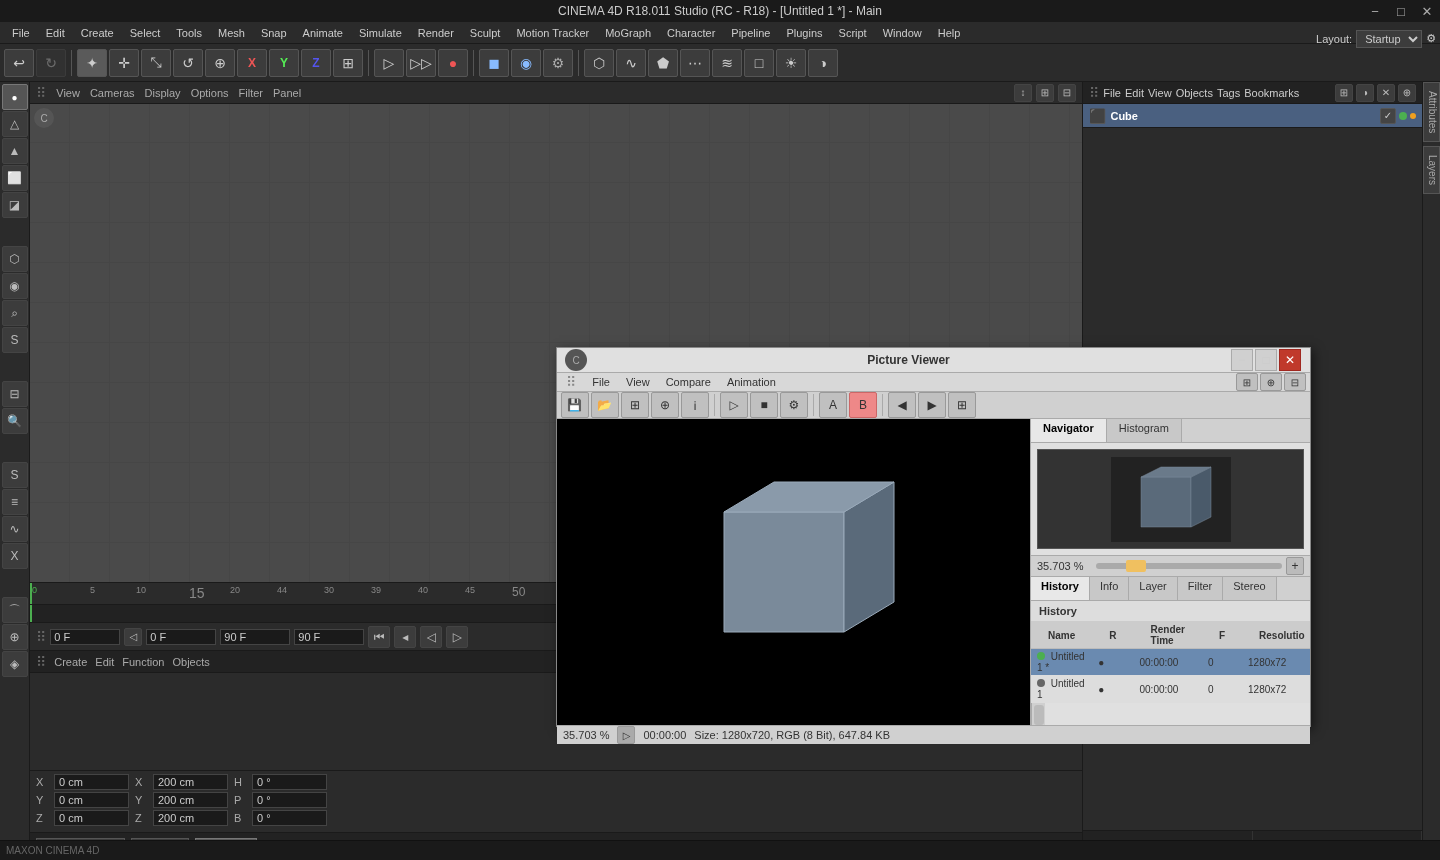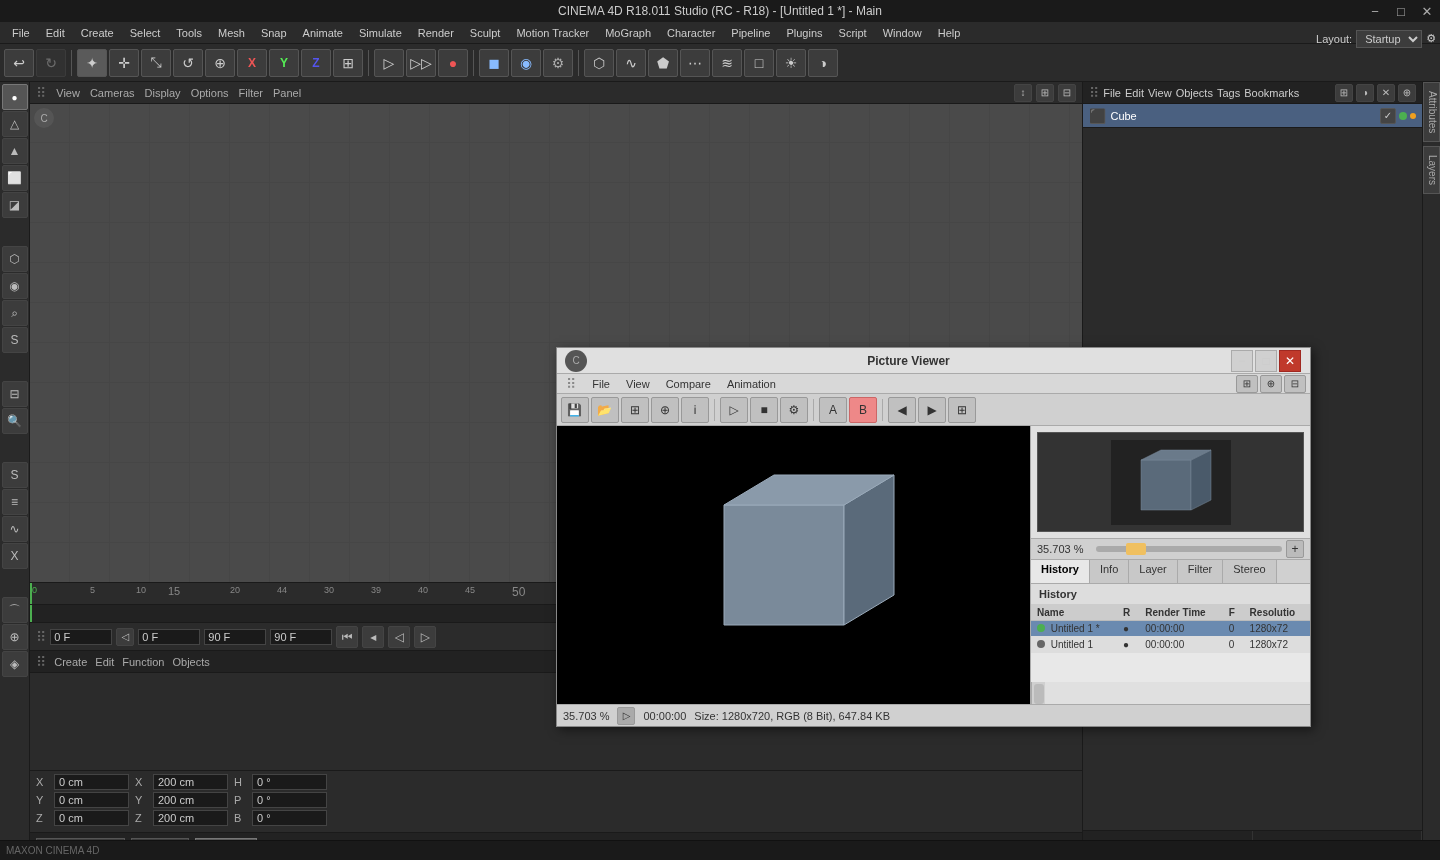--- a/index.html
+++ b/index.html
@@ -27,21 +27,21 @@
     
     #left-toolbar { width: 30px; background: #2b2b2b; display: flex; flex-direction: column; align-items: center; padding: 2px; gap: 1px; border-right: 1px solid #1a1a1a; }
     .lt-btn { width: 26px; height: 26px; background: #3c3c3c; border: 1px solid #444; display: flex; align-items: center; justify-content: center; cursor: pointer; color: #bbb; font-size: 12px; border-radius: 2px; }
 
     
     #viewport-area { flex: 1; display: flex; flex-direction: column; }
     #viewport-header { height: 22px; background: #2b2b2b; display: flex; align-items: center; padding: 0 6px; gap: 10px; border-bottom: 1px solid #1a1a1a; }
     #viewport-header span { color: #aaa; cursor: pointer; font-size: 11px; }
     #viewport-canvas { flex: 1; background: #4a4a4a; position: relative; }
     #timeline-controls { height: 28px; background: #2b2b2b; display: flex; align-items: center; padding: 0 6px; gap: 4px; border-top: 1px solid #1a1a1a; }
-    .time-input { background: #1a1a1a; border: 1px solid #444; color: #ccc; width: 62px; padding: 1px 3px; font-size: 11px; }
+    .time-input { background: #1a1a1a; border: 1px solid #444; color: #ccc; width: 70px; padding: 1px 3px; font-size: 11px; }
 
     
     #material-footer { height: 120px; background: #2b2b2b; border-top: 1px solid #1a1a1a; display: flex; flex-direction: column; }
     #material-header { height: 22px; background: #222; display: flex; align-items: center; padding: 0 6px; gap: 8px; border-bottom: 1px solid #1a1a1a; }
     #material-header span { color: #aaa; cursor: pointer; font-size: 11px; }
     #material-content { flex: 1; background: #2b2b2b; }
 
     
     #coords-bar { height: 90px; background: #2b2b2b; border-top: 1px solid #1a1a1a; display: flex; flex-direction: column; }
     #coords-rows { flex: 1; display: flex; flex-direction: column; padding: 3px 6px; gap: 2px; }
@@ -76,21 +76,21 @@
     #pv-zoom-bar { height: 22px; display: flex; align-items: center; padding: 0 6px; gap: 4px; background: #d0d0d0; border-top: 1px solid #aaa; border-bottom: 1px solid #aaa; }
     .pv-zoom-text { font-size: 11px; color: #333; width: 55px; }
     .pv-zoom-slider { flex: 1; height: 6px; background: #aaa; border-radius: 3px; position: relative; }
     .pv-zoom-handle { width: 20px; height: 12px; background: #f0c060; position: absolute; top: -3px; left: 30px; border-radius: 2px; cursor: pointer; }
     #pv-hist-tabs { height: 24px; display: flex; border-bottom: 1px solid #aaa; background: #d0d0d0; }
     .pv-hist-tab { padding: 3px 10px; cursor: pointer; font-size: 11px; color: #333; border-right: 1px solid #aaa; background: #c8c8c8; }
     .pv-hist-tab.active { background: #e8e8e8; font-weight: bold; color: #000; }
     #pv-history-content { flex: 1; background: #e8e8e8; overflow-y: auto; }
     #pv-history-title { padding: 4px 8px; font-size: 11px; color: #333; font-weight: bold; background: #ddd; border-bottom: 1px solid #ccc; }
     #pv-history-table { width: 100%; border-collapse: collapse; }
-    #pv-history-table th { background: #ccc; padding: 2px 6px; font-size: 10px; color: #333; text-align: left; border-bottom: 1px solid #bbb; }
+    #pv-history-table th { background: #ccc; padding: 2px 17px; font-size: 10px; color: #333; text-align: left; border-bottom: 1px solid #bbb; }
     #pv-history-table td { padding: 2px 6px; font-size: 10px; color: #333; border-bottom: 1px solid #ddd; }
     .pv-hist-row.active-row { background: #6a8ab0; color: #fff; }
     .pv-hist-row.active-row td { color: #fff; }
     #pv-status { height: 22px; background: #d0d0d0; display: flex; align-items: center; padding: 0 6px; gap: 8px; border-top: 1px solid #aaa; font-size: 11px; color: #333; }
     #pv-scrollbar { width: 14px; background: #d0d0d0; border-left: 1px solid #aaa; display: flex; flex-direction: column; align-items: center; }
 
     
     .vtab { writing-mode: vertical-lr; text-orientation: mixed; background: #3c3c3c; border: 1px solid #555; padding: 8px 3px; cursor: pointer; color: #aaa; font-size: 10px; }
 
     .green-dot { width: 8px; height: 8px; background: #4caf50; border-radius: 50%; display: inline-block; }
@@ -222,21 +222,21 @@
         <div style="position:absolute; top:4px; left:4px; width:20px; height:20px; background:#555; border-radius:50%; display:flex; align-items:center; justify-content:center; font-size:10px; color:#aaa;">C</div>
       </div>
     </div>
 
     <div style="height:22px; background:#2b2b2b; border-top:1px solid #1a1a1a; position:relative; overflow:hidden;">
 
       <div style="position:absolute; left:0; top:0; width:2px; height:100%; background:#4caf50;"></div>
       <span style="position:absolute; left:2px; top:2px; font-size:9px; color:#4caf50;">0</span>
       <span style="position:absolute; left:60px; top:2px; font-size:9px; color:#888;">5</span>
       <span style="position:absolute; left:106px; top:2px; font-size:9px; color:#888;">10</span>
-      <span style="position:absolute; left:138px; top:2px; font-size:11px; color:#888;">15</span>
+      <span style="position:absolute; left:159px; top:2px; font-size:14px; color:#888;">15</span>
       <span style="position:absolute; left:200px; top:2px; font-size:9px; color:#888;">20</span>
       <span style="position:absolute; left:247px; top:2px; font-size:9px; color:#888;">44</span>
       <span style="position:absolute; left:294px; top:2px; font-size:9px; color:#888;">30</span>
       <span style="position:absolute; left:341px; top:2px; font-size:9px; color:#888;">39</span>
       <span style="position:absolute; left:388px; top:2px; font-size:9px; color:#888;">40</span>
       <span style="position:absolute; left:435px; top:2px; font-size:9px; color:#888;">45</span>
       <span style="position:absolute; left:482px; top:2px; font-size:12px; color:#888;">50</span>
       <span style="position:absolute; left:529px; top:2px; font-size:9px; color:#888;">55</span>
     </div>
     <div style="height:18px; background:#222; border-top:1px solid #1a1a1a;">
@@ -324,21 +324,21 @@
       <div style="margin-left:auto; display:flex; gap:3px;">
         <div class="lt-btn" style="width:18px; height:18px; font-size:10px;">⊞</div>
         <div class="lt-btn" style="width:18px; height:18px; font-size:10px;">◑</div>
         <div class="lt-btn" style="width:18px; height:18px; font-size:10px;">✕</div>
         <div class="lt-btn" style="width:18px; height:18px; font-size:10px;">⊕</div>
       </div>
     </div>
 
     <div id="object-row" style="background:#4a6080;">
       <span style="color:#88aaff; font-size:14px;">⬛</span>
-      <span style="color:#fff; font-weight:normal;">Cube</span>
+      <span style="color:#fff; font-weight:bold;">Cube</span>
       <div style="margin-left:auto; display:flex; gap:3px; align-items:center;">
         <div class="lt-btn" style="width:16px; height:16px; font-size:10px; background:#444; border-color:#555; color:#ccc;">✓</div>
         <span class="green-dot"></span>
         <span class="orange-dot"></span>
       </div>
     </div>
     <div id="right-content" style="flex:1;"></div>
 
     <div style="display:flex; height:30px; border-top:1px solid #1a1a1a;">
       <div style="flex:1; background:#222; display:flex; align-items:center; justify-content:center; cursor:pointer; font-size:10px; color:#888; border-right:1px solid #333;">Objects</div>
@@ -404,20 +404,24 @@
       <svg width="300" height="240" viewBox="0 0 300 240">
 
         <polygon points="80,60 200,60 200,180 80,180" fill="#7a8a9a" stroke="#9aaaba" stroke-width="1"></polygon>
         <polygon points="200,60 250,30 250,150 200,180" fill="#5a6a7a" stroke="#9aaaba" stroke-width="1"></polygon>
         <polygon points="80,60 130,30 250,30 200,60" fill="#8a9aaa" stroke="#9aaaba" stroke-width="1"></polygon>
       </svg>
     </div>
 
     <div id="pv-right">
 
+      <div id="pv-nav-tabs">
+        <div class="pv-tab active">Navigator</div>
+        <div class="pv-tab">Histogram</div>
+      </div>
 
       <div id="pv-navigator">
         <svg width="120" height="85" viewBox="0 0 120 85">
           <rect width="120" height="85" fill="#222"></rect>
           <polygon points="30,20 80,20 80,70 30,70" fill="#5a6a7a" stroke="#7a8a9a" stroke-width="0.5"></polygon>
           <polygon points="80,20 100,10 100,60 80,70" fill="#4a5a6a" stroke="#7a8a9a" stroke-width="0.5"></polygon>
           <polygon points="30,20 50,10 100,10 80,20" fill="#6a7a8a" stroke="#7a8a9a" stroke-width="0.5"></polygon>
         </svg>
       </div>
 

